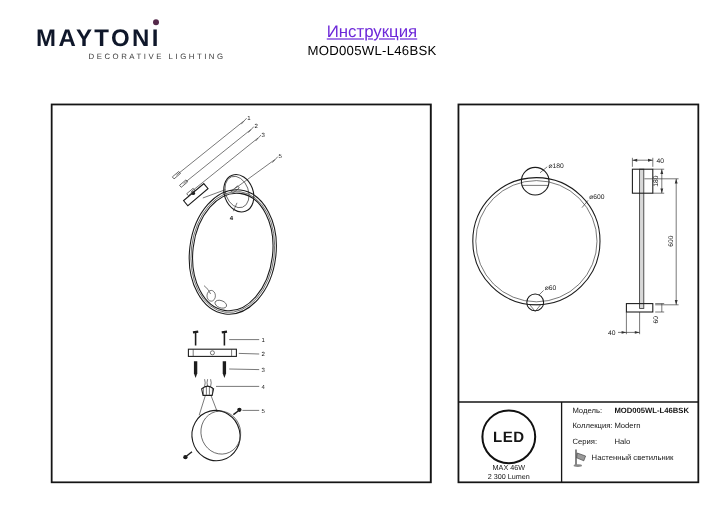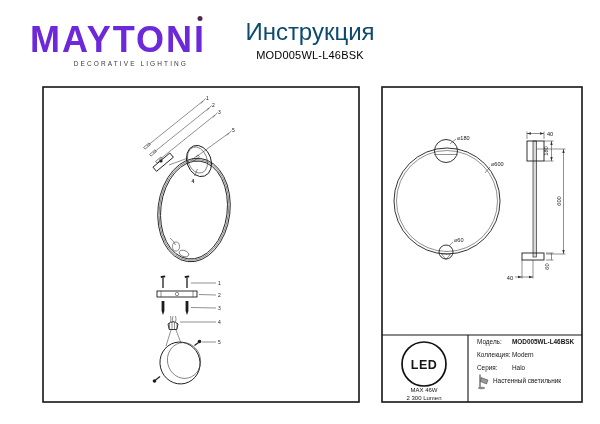--- a/index.html
+++ b/index.html
@@ -1,26 +1,26 @@
 <!DOCTYPE html>
 <html><head>
 <meta charset="utf-8">
 <style>
   html,body{margin:0;padding:0;}
   body{
     width:600px;height:424px;background:#ffffff;overflow:hidden;position:relative;
     font-family:"Liberation Sans","DejaVu Sans",sans-serif;color:#111;
   }
   .logo{position:absolute;left:30px;top:22px;width:158px;}
-  .logo-word{font-size:36px;font-weight:700;letter-spacing:2px;color:#6d28d9;line-height:1;white-space:nowrap;}
+  .logo-word{font-size:20px;font-weight:700;letter-spacing:2px;color:#0f172a;line-height:1;white-space:nowrap;}
   .logo-i{position:relative;display:inline-block;}
   .logo-dot{position:absolute;left:50%;transform:translateX(-50%);top:-6px;width:5px;height:5px;border-radius:50%;}
   .logo-tagline{font-size:6.5px;letter-spacing:2.1px;color:#3a3a3a;text-align:right;margin-top:2px;white-space:nowrap;}
   .title-block{position:absolute;left:225px;top:18px;width:170px;text-align:center;}
-  .doc-title{font-size:24px;color:#0c4a6e;}
+  .doc-title{font-size:14px;color:#6d28d9;text-decoration:underline;}
   .doc-model{font-size:11px;color:#000;margin-top:3px;letter-spacing:0.2px;}
   svg{position:absolute;display:block;}
   #panel-left{left:42px;top:86px;}
   #panel-right{left:381px;top:86px;}
   .bord{fill:none;stroke:#151515;stroke-width:1.6;}
   .hair{fill:none;stroke:#333;stroke-width:0.55;}
   .ln{fill:none;stroke:#1c1c1c;stroke-width:0.9;}
   .tbl{stroke:#151515;stroke-width:1.1;}
   text{fill:#151515;}
   .num{font-size:5px;}

